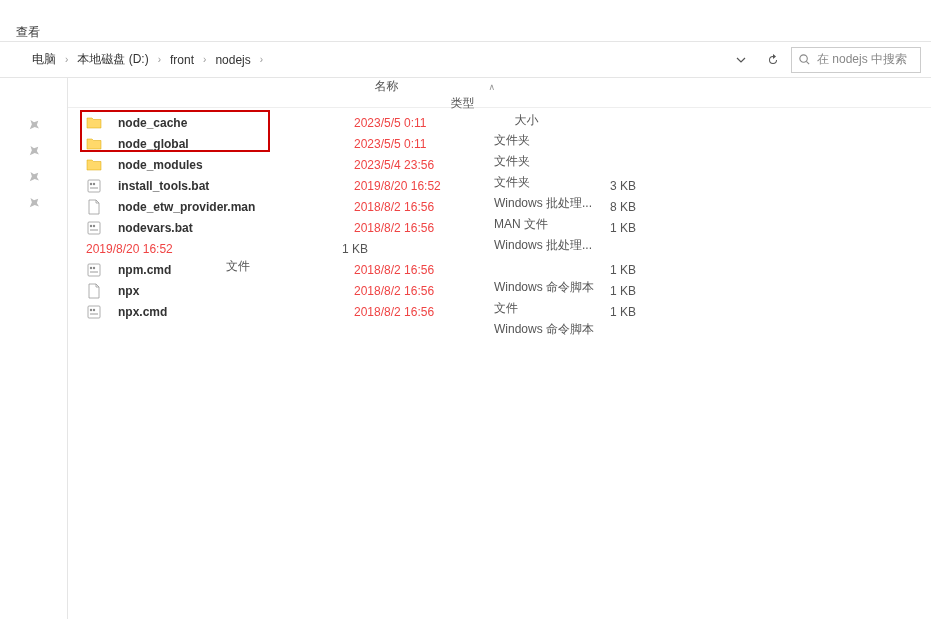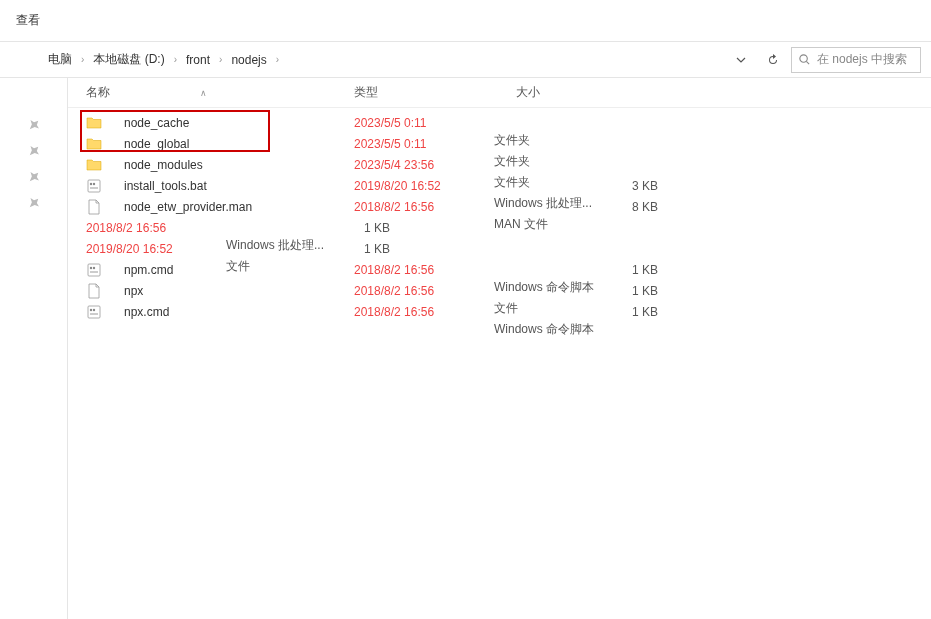--- a/index.html
+++ b/index.html
@@ -10,33 +10,33 @@
       background: #fff;
       width: 931px;
       height: 619px;
       overflow: hidden;
     }
     .top-tab {
       height: 42px;
       border-bottom: 1px solid #e5e5e5;
       padding-left: 16px;
       display: flex;
-      align-items: center;
+      align-items: flex-end;
     }
     .toolbar {
       height: 36px;
       display: flex;
       align-items: center;
       border-bottom: 1px solid #e5e5e5;
       padding: 0 6px;
     }
     .breadcrumb {
       display: flex;
       align-items: center;
-      margin-left: 36px;
+      margin-left: 20px;
       flex: 1;
     }
     .crumb {
       padding: 2px 6px;
       cursor: pointer;
     }
     .crumb-sep {
       color: #999;
       padding: 0 3px;
       font-size: 10px;
@@ -96,47 +96,49 @@
       flex: 1;
       padding: 0;
     }
     .columns {
       display: flex;
       height: 30px;
       align-items: center;
       border-bottom: 1px solid #eee;
       padding-left: 18px;
       color: #555;
+      flex-direction: column;
     }
     .col-name { width: 268px; display: flex; align-items: center; gap: 90px; }
     .col-date { width: 140px; }
     .col-type { width: 116px; }
     .col-size { width: 80px; text-align: right; padding-right: 10px; }
     .sort-ind { font-size: 9px; color: #999; }
     .items {
       padding-top: 4px;
     }
     .item-row {
       display: flex;
       align-items: center;
       height: 21px;
       padding-left: 18px;
       cursor: pointer;
     }
     .item-name {
       width: 268px;
       display: flex;
       align-items: center;
-      gap: 22px;
+      gap: 16px;
       white-space: nowrap;
       overflow: hidden;
+      font-weight: bold;
     }
     .item-date { width: 140px; color: #ef4444; }
     .item-type { width: 116px; color: #555; white-space: nowrap; overflow: hidden; text-overflow: ellipsis; margin-top: 36px; }
-    .item-size { width: 80px; text-align: center; color: #555; padding-right: 10px; }
+    .item-size { width: 80px; text-align: left; color: #555; padding-right: 10px; }
     .icon {
       width: 16px;
       height: 16px;
       flex-shrink: 0;
       display: flex;
       align-items: center;
       justify-content: center;
     }
     .highlight-box {
       position: absolute;
@@ -272,69 +274,80 @@
                 <path d="M10 1 L10 4 L13 4" fill="none" stroke="#999" stroke-width="0.8"></path>
               </svg>
             </span>
             <span>node_etw_provider.man</span>
           </div>
           <div class="item-date">2018/8/2 16:56</div>
           <div class="item-type">MAN 文件</div>
           <div class="item-size">8 KB</div>
         </div>
         <div class="item-row">
-          <div class="item-date">2018/8/2 16:56</div>
-          <div class="item-type">Windows 批处理...</div>
-          <div class="item-size">1 KB</div>
-        </div>
-        <div class="item-row">
-          <div class="item-date">2019/8/20 16:52</div>
-          <div class="item-type">文件</div>
-          <div class="item-size">1 KB</div>
-        </div>
-        <div class="item-row">
           <div class="item-name">
             <span class="icon">
               <svg width="16" height="16" viewBox="0 0 16 16">
                 <rect x="2" y="2" width="12" height="12" rx="1" fill="#fff" stroke="#999" stroke-width="0.8"></rect>
                 <circle cx="5" cy="6" r="1.2" fill="#888"></circle>
                 <circle cx="8" cy="6" r="1.2" fill="#888"></circle>
                 <rect x="4" y="9" width="8" height="2" fill="#ccc"></rect>
               </svg>
             </span>
-            <span>npm.cmd</span>
-          </div>
-          <div class="item-date">2018/8/2 16:56</div>
-          <div class="item-type">Windows 命令脚本</div>
-          <div class="item-size">1 KB</div>
-        </div>
-        <div class="item-row">
-          <div class="item-name">
-            <span class="icon">
-              <svg width="16" height="16" viewBox="0 0 16 16">
-                <path d="M3 1 L10 1 L13 4 L13 15 L3 15 Z" fill="#fff" stroke="#999" stroke-width="0.8"></path>
-                <path d="M10 1 L10 4 L13 4" fill="none" stroke="#999" stroke-width="0.8"></path>
-              </svg>
-            </span>
-            <span>npx</span>
-          </div>
-          <div class="item-date">2018/8/2 16:56</div>
+            <span>nodevars.bat</span>
+          </div>
+          <div class="item-date">2018/8/2 16:56</div>
+          <div class="item-type">Windows 批处理...</div>
+          <div class="item-size">1 KB</div>
+        </div>
+        <div class="item-row">
+          <div class="item-date">2019/8/20 16:52</div>
           <div class="item-type">文件</div>
           <div class="item-size">1 KB</div>
         </div>
         <div class="item-row">
           <div class="item-name">
             <span class="icon">
               <svg width="16" height="16" viewBox="0 0 16 16">
                 <rect x="2" y="2" width="12" height="12" rx="1" fill="#fff" stroke="#999" stroke-width="0.8"></rect>
                 <circle cx="5" cy="6" r="1.2" fill="#888"></circle>
                 <circle cx="8" cy="6" r="1.2" fill="#888"></circle>
                 <rect x="4" y="9" width="8" height="2" fill="#ccc"></rect>
               </svg>
             </span>
+            <span>npm.cmd</span>
+          </div>
+          <div class="item-date">2018/8/2 16:56</div>
+          <div class="item-type">Windows 命令脚本</div>
+          <div class="item-size">1 KB</div>
+        </div>
+        <div class="item-row">
+          <div class="item-name">
+            <span class="icon">
+              <svg width="16" height="16" viewBox="0 0 16 16">
+                <path d="M3 1 L10 1 L13 4 L13 15 L3 15 Z" fill="#fff" stroke="#999" stroke-width="0.8"></path>
+                <path d="M10 1 L10 4 L13 4" fill="none" stroke="#999" stroke-width="0.8"></path>
+              </svg>
+            </span>
+            <span>npx</span>
+          </div>
+          <div class="item-date">2018/8/2 16:56</div>
+          <div class="item-type">文件</div>
+          <div class="item-size">1 KB</div>
+        </div>
+        <div class="item-row">
+          <div class="item-name">
+            <span class="icon">
+              <svg width="16" height="16" viewBox="0 0 16 16">
+                <rect x="2" y="2" width="12" height="12" rx="1" fill="#fff" stroke="#999" stroke-width="0.8"></rect>
+                <circle cx="5" cy="6" r="1.2" fill="#888"></circle>
+                <circle cx="8" cy="6" r="1.2" fill="#888"></circle>
+                <rect x="4" y="9" width="8" height="2" fill="#ccc"></rect>
+              </svg>
+            </span>
             <span>npx.cmd</span>
           </div>
           <div class="item-date">2018/8/2 16:56</div>
           <div class="item-type">Windows 命令脚本</div>
           <div class="item-size">1 KB</div>
         </div>
         <div class="highlight-box" style="top: 2px; left: 12px; width: 190px; height: 42px;"></div>
       </div>
   </div>
 </div>

